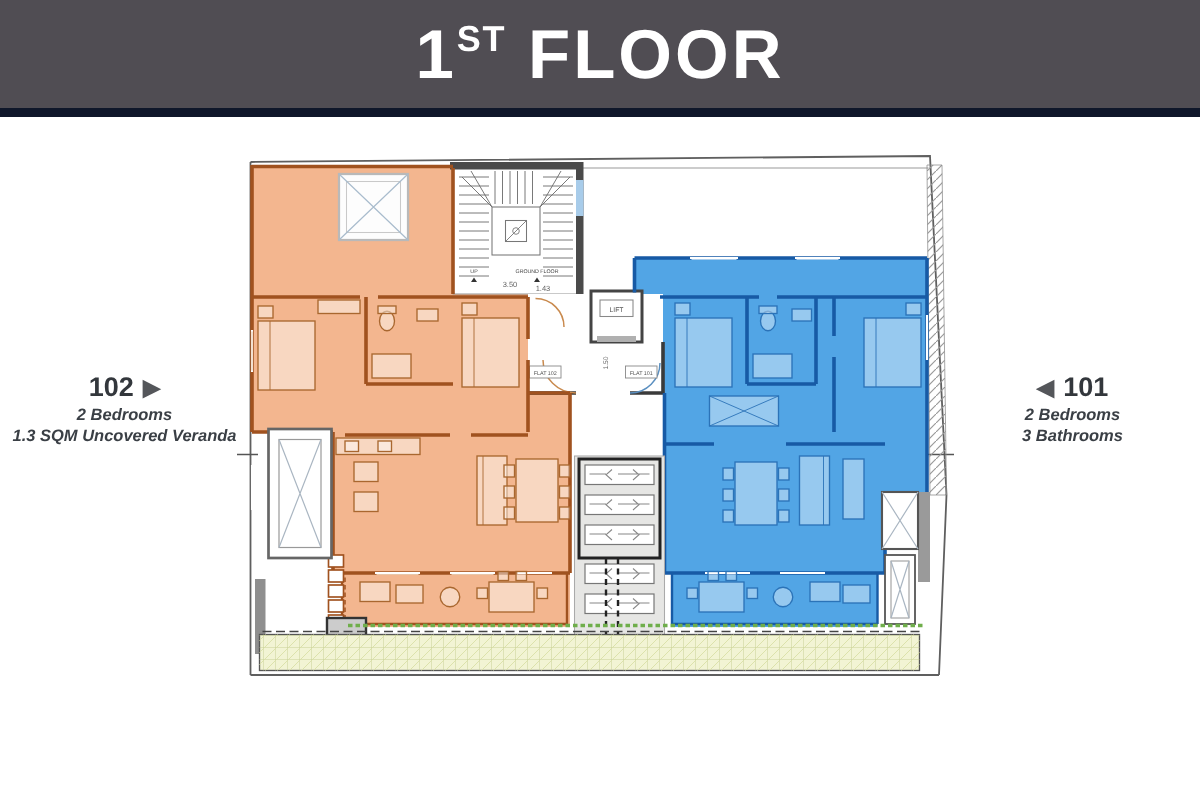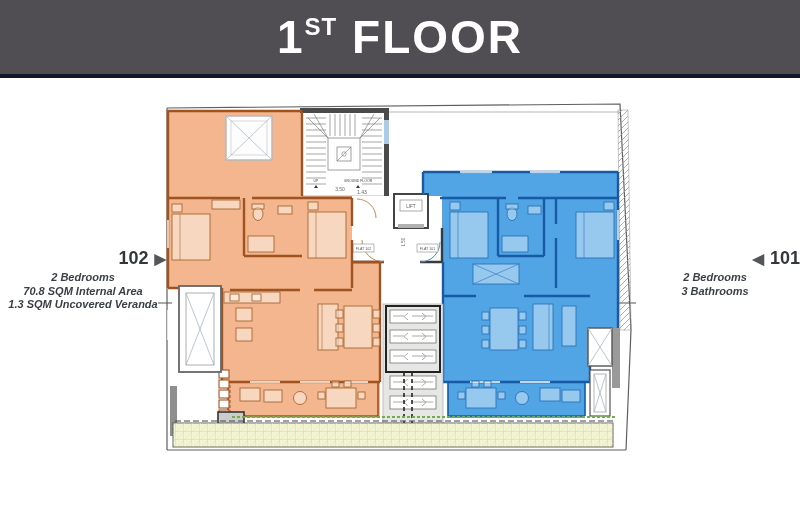--- a/index.html
+++ b/index.html
@@ -3,32 +3,32 @@
 <meta charset="utf-8">
 <style>
   html,body{margin:0;padding:0;}
   body{
     width:800px;height:529px;position:relative;overflow:hidden;
     background:#ffffff;font-family:"Liberation Sans", sans-serif;
   }
   .header{
     position:absolute;left:0;top:0;width:800px;height:78px;
     display:flex;align-items:center;justify-content:center;
-    border-bottom:4px solid #0f172a;box-sizing:border-box;
+    border-bottom:6px solid #0f172a;box-sizing:border-box;
   }
   .header .title{
     color:#ffffff;font-weight:bold;font-size:46px;letter-spacing:2px;
   }
   .header .title sup{font-size:24px;vertical-align:18px;letter-spacing:1px;}
   .apt-block{
     position:absolute;text-align:center;color:#3a3f45;
   }
   .apt-block .apt-title{
     font-size:18px;font-weight:bold;color:#33373c;margin-bottom:2px;
-    display:flex;align-items:center;justify-content:flex-end;gap:6px;
+    display:flex;align-items:center;justify-content:center;gap:6px;
   }
   .apt-block .marker{font-size:15px;color:#54565a;line-height:1;}
   .apt-block .spec{font-size:11px;font-weight:bold;line-height:13.5px;white-space:nowrap;font-style:italic;}
   #block-102{left:0;top:248px;width:166px;}
   #block-101{left:630px;top:248px;width:170px;}
   svg text{font-family:"Liberation Sans", sans-serif;}
 </style>
 </head>
 <body>
 
@@ -269,21 +269,20 @@
 <div class="header" style="background-color: rgb(80, 77, 83);">
   <div class="title"><span>1</span><sup>ST</sup><span> FLOOR</span></div>
 </div>
 
 <div id="block-102" class="apt-block">
   <div class="apt-title">
     <span>102</span>
     <span class="marker">▶</span>
   </div>
   <div class="spec">2 Bedrooms</div>
-  <div class="spec">70.8 SQM Internal Area</div>
   <div class="spec">1.3 SQM Uncovered Veranda</div>
 </div>
 
 <div id="block-101" class="apt-block">
   <div class="apt-title">
     <span class="marker">◀</span>
     <span>101</span>
   </div>
   <div class="spec">2 Bedrooms</div>
   <div class="spec">3 Bathrooms</div>

